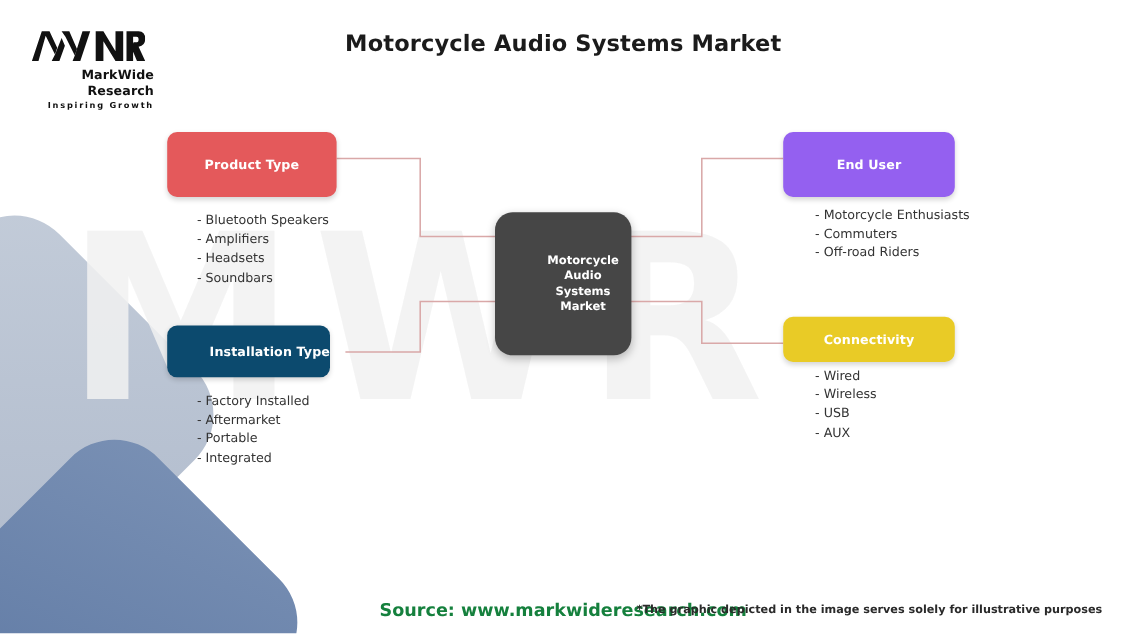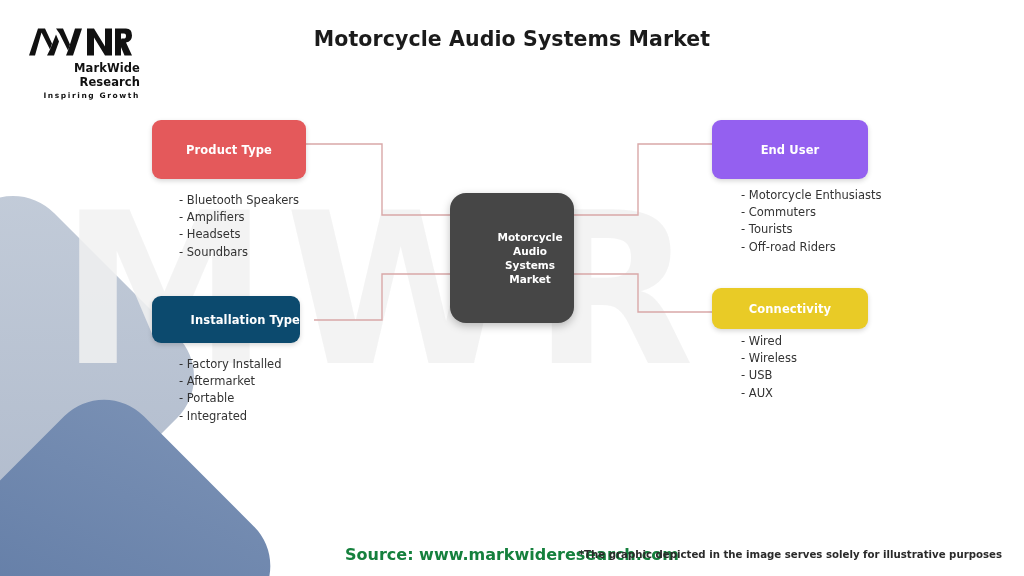--- a/index.html
+++ b/index.html
@@ -273,21 +273,20 @@
     </ul>
   </div>
 
   <div class="node" id="node-end-user">
     <div class="node-chip">
       <span class="node-chip-label">End User</span>
     </div>
     <ul class="node-list">
       <li>- Motorcycle Enthusiasts</li>
       <li>- Commuters</li>
-      <li>- Tourists</li>
       <li>- Off-road Riders</li>
     </ul>
   </div>
 
   <div class="node" id="node-installation-type">
     <div class="node-chip">
       <span class="node-chip-label">Installation Type</span>
     </div>
     <ul class="node-list">
       <li>- Factory Installed</li>

